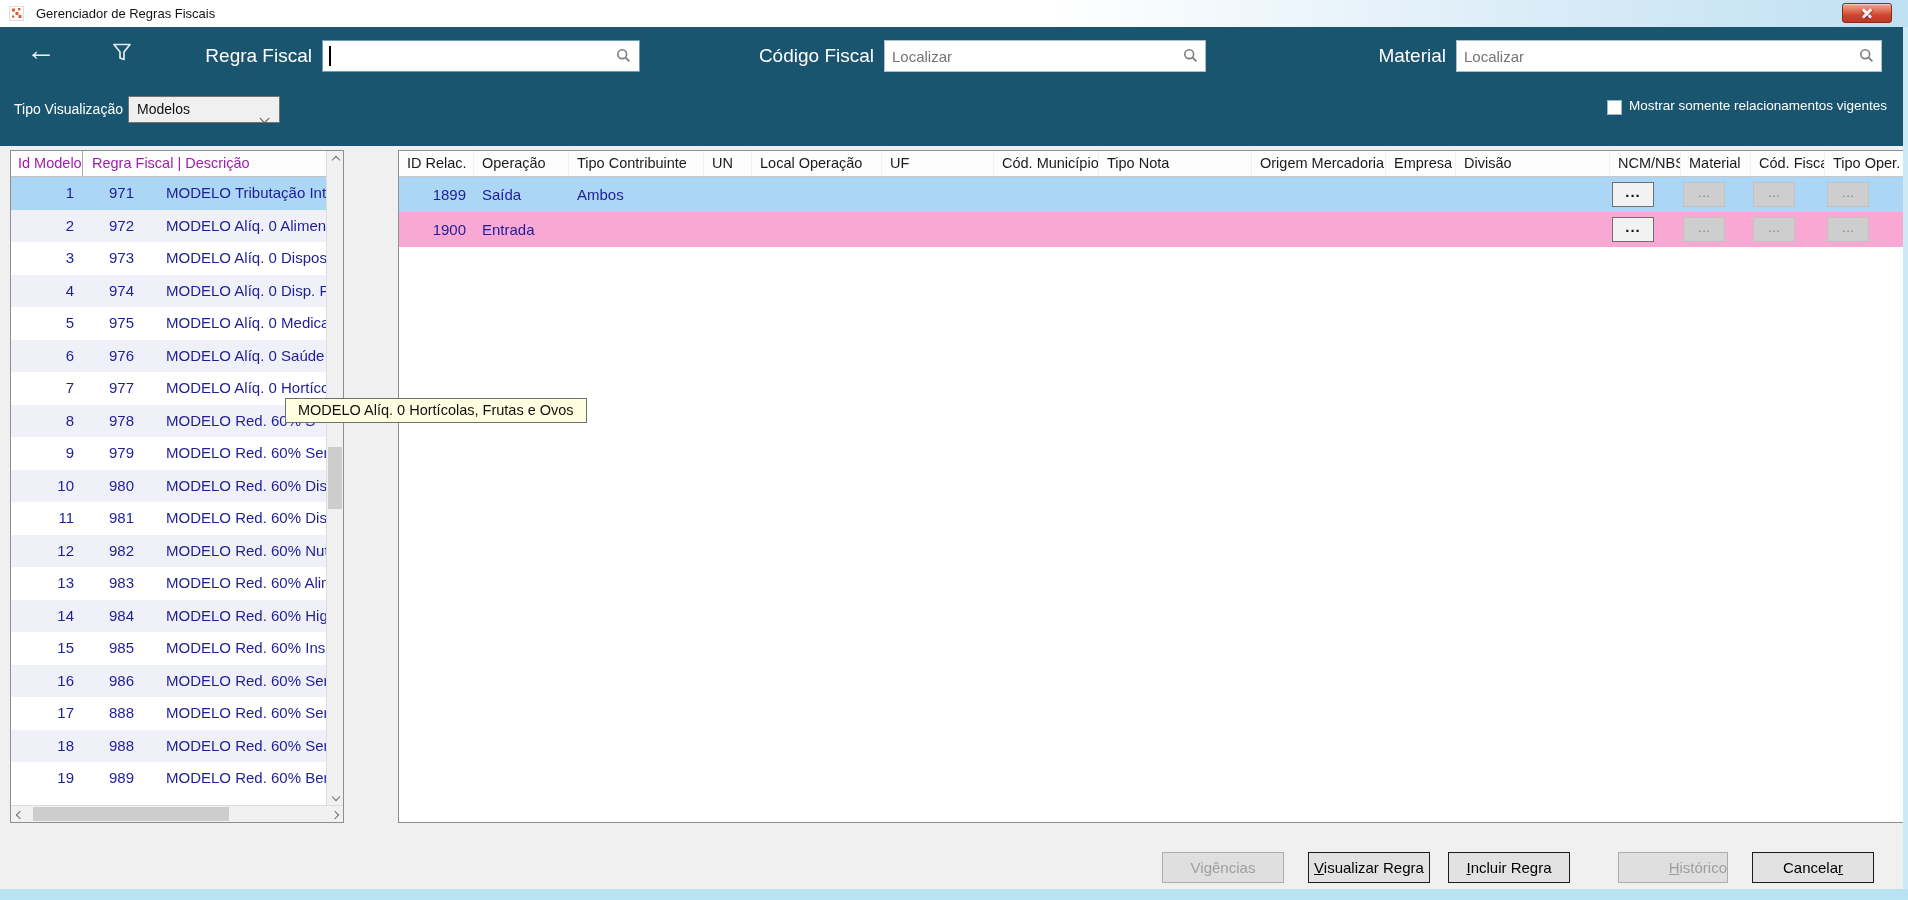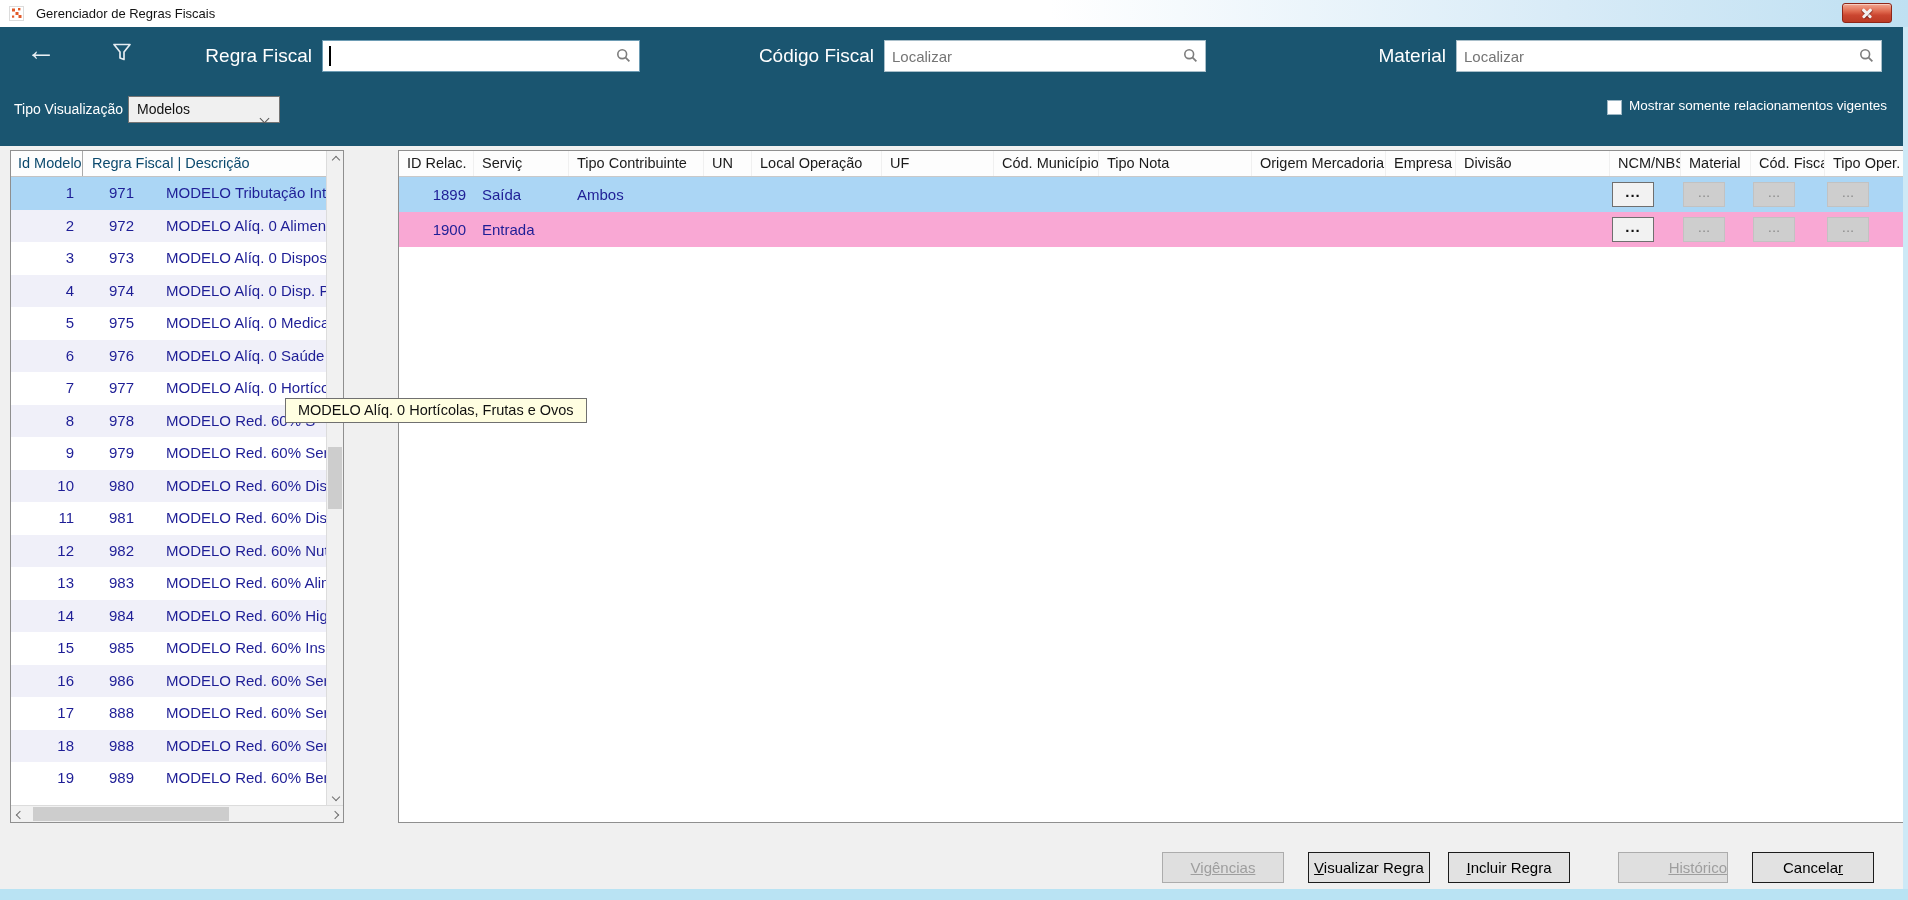--- a/index.html
+++ b/index.html
@@ -55,21 +55,21 @@
   .chev { display:inline-block; width:7px; height:7px;
     border-right:1.8px solid #565656; border-bottom:1.8px solid #565656; }
   .chev.up { transform:rotate(-135deg); } .chev.down { transform:rotate(45deg); }
   .chev.left { transform:rotate(135deg); } .chev.right { transform:rotate(-45deg); }
   .chev.lite { border-color:#6e6e6e; }
 
   
   .lpanel { position:absolute; left:10px; top:150px; width:334px; height:673px;
     background:#fff; border:1px solid #8f8f8f; }
   .lheader { height:26px; border-bottom:1px solid #c3c3c3; display:flex;
-    font-size:14.5px; color:#0c4a6e; background:#fdfdfd; }
+    font-size:14.5px; color:#a21caf; background:#fdfdfd; }
   .lh1 { width:72px; padding-left:7px; line-height:25px; border-right:1px solid #ababab; }
   .lh2 { flex:1; padding-left:9px; line-height:25px; white-space:nowrap; overflow:hidden; }
   .lrows { position:absolute; left:0; top:26px; width:315px; }
   .lrow { height:32.5px; line-height:32.5px; display:flex; font-size:15px;
     color:#1e1e96; background:#fff; cursor:default; }
   .lrow.alt { background:#f0f0f9; }
   .lrow.sel { background:#abd6f5; }
   .c-id    { width:72px; text-align:right; padding-right:9px; }
   .c-regra { width:56px; text-align:right; padding-right:5px; }
   .c-desc  { flex:1; padding-left:27px; white-space:nowrap; overflow:hidden; }
@@ -115,21 +115,21 @@
 
   
   .tooltip { position:absolute; left:285px; top:398px; height:25px; line-height:23px;
     background:#fffee1; border:1px solid #707070; padding:0 12px; font-size:14.5px;
     color:#111; white-space:nowrap; z-index:9; }
 
   
   .footer-btn { position:absolute; top:852px; height:31px; font-size:15px;
     text-align:center; line-height:29px; background:#e2e2e2; cursor:pointer; }
   .fb-en  { border:1px solid #1c1c1c; color:#000; }
-  .fb-dis { border:1px solid #acacac; color:#9e9e9e; background:#dfdfdf; cursor:default;text-decoration:underline; }
+  .fb-dis { border:1px solid #acacac; color:#9e9e9e; background:#dfdfdf; cursor:default; }
   .ukey { text-decoration:underline; }
   .fb-vigencias { left:1162px; width:122px; }
   .fb-visualizar-regra { left:1308px; width:122px; }
   .fb-incluir-regra { left:1448px; width:122px; }
   .fb-historico { left:1618px; width:110px;text-align:right; }
   .fb-cancelar { left:1752px; width:122px; }
 
   
   .bottom-strip { position:absolute; left:0; bottom:0; width:1908px; height:11px;
     background:#b9e3f3; z-index:5; }
@@ -323,21 +323,21 @@
     <span class="thumb-h"></span>
     <span class="sbtn sb-right">
         <span class="chev right lite"></span>
       </span>
   </div>
 </div>
 
 <div class="rpanel">
   <div class="rheader">
       <span class="rh w0">ID Relac.</span>
-      <span class="rh w1">Serviç</span>
+      <span class="rh w1">Operação</span>
       <span class="rh w2">Tipo Contribuinte</span>
       <span class="rh w3">UN</span>
       <span class="rh w4">Local Operação</span>
       <span class="rh w5">UF</span>
       <span class="rh w6">Cód. Município</span>
       <span class="rh w7">Tipo Nota</span>
       <span class="rh w8">Origem Mercadoria</span>
       <span class="rh w9">Empresa</span>
       <span class="rh w10">Divisão</span>
       <span class="rh w11">NCM/NBS</span>

